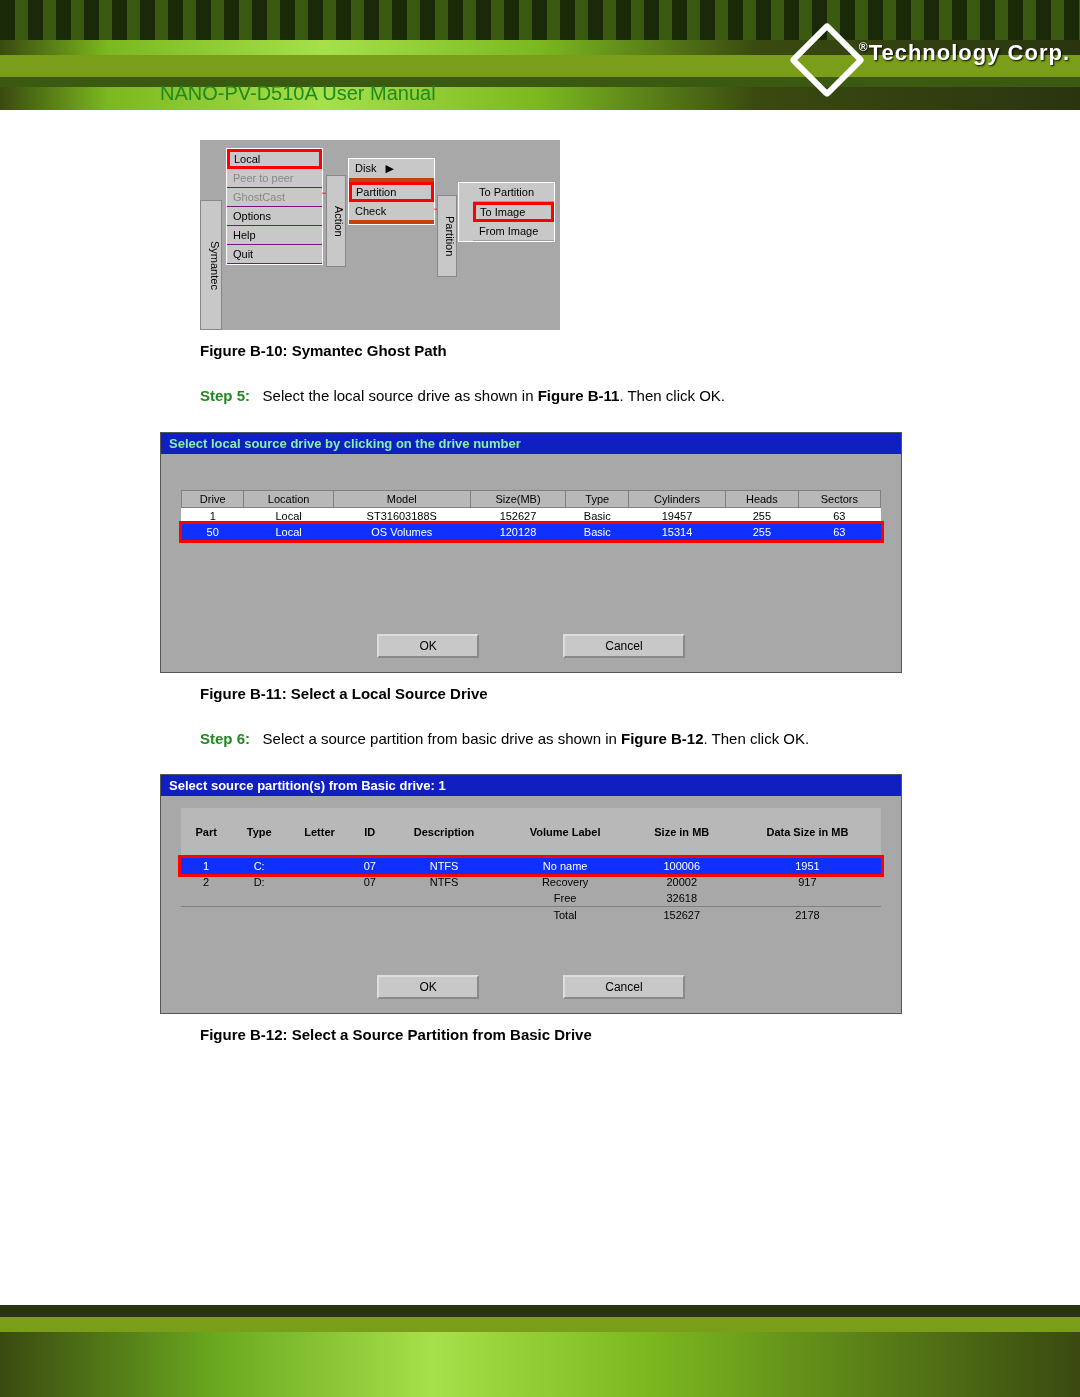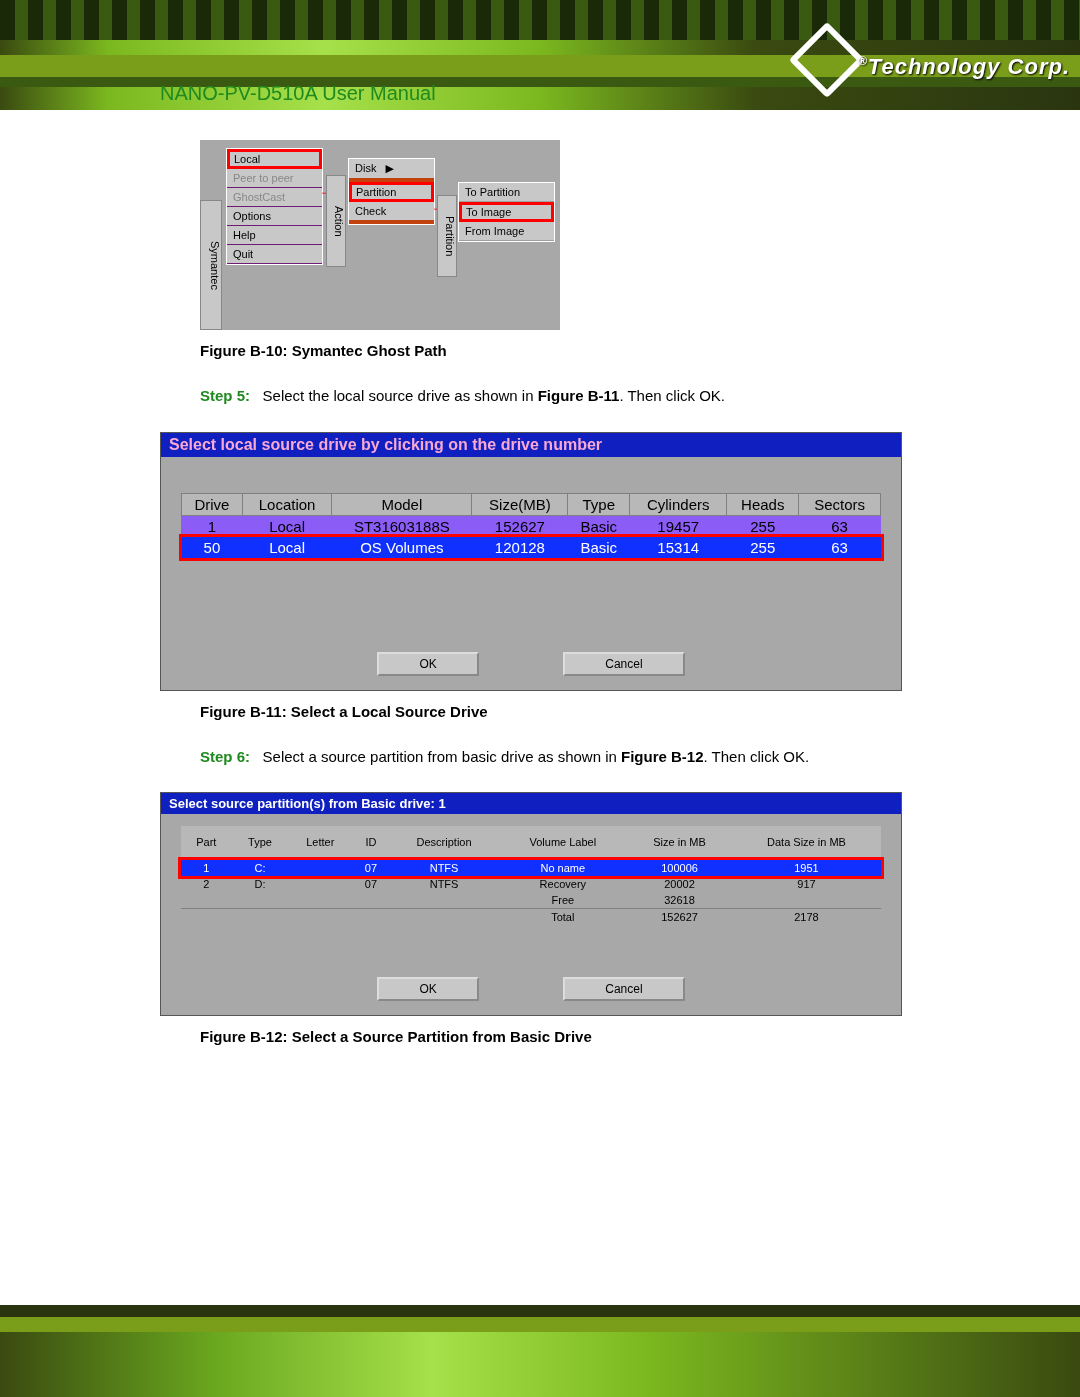--- a/index.html
+++ b/index.html
@@ -3,21 +3,21 @@
 <meta charset="utf-8">
 <style>
 body { margin:0; padding:0; font-family: Arial, Helvetica, sans-serif; background:#fff; width:1080px; }
 .page { width:1080px; height:1397px; position:relative; }
 .header-band { position:absolute; top:0; left:0; width:100%; height:110px;
   background: linear-gradient(90deg, #3a4a10 0%, #7bb81f 10%, #a6e04a 30%, #7bb81f 50%, #3a4a10 70%, #2a3510 100%); }
 .header-top { position:absolute; top:0; left:0; width:100%; height:40px;
   background: repeating-linear-gradient(90deg, #1a2a08 0 15px, #3a5a12 15px 28px); }
 .header-stripe { position:absolute; top:55px; left:0; width:100%; height:22px; background:#7a9e1a; }
 .header-stripe2 { position:absolute; top:77px; left:0; width:100%; height:10px; background:#3a5a12; }
-.logo-corp { position:absolute; top:54px; right:10px; color:#fff; font-style:italic; font-weight:bold; font-size:22px; letter-spacing:1px; text-shadow:1px 1px 2px #000; }
+.logo-corp { position:absolute; top:40px; right:10px; color:#fff; font-weight:bold; font-size:22px; letter-spacing:1px; text-shadow:1px 1px 2px #000; }
 .logo-corp .r { font-size:12px; vertical-align:top; }
 .logo-box { position:absolute; top:28px; right:230px; width:55px; height:55px; }
 .logo-box .sq { width:42px; height:42px; border:6px solid #fff; display:inline-block; transform:rotate(45deg); position:absolute; top:5px; left:5px; border-radius:4px;}
 .manual-title { position:absolute; top:82px; left:160px; font-weight:normal; color:#1f8a1f; font-size:20px; }
 .content { position:absolute; top:140px; left:140px; width:800px; }
 .fig-caption { font-weight:bold; font-size:15px; margin:12px 0 20px 60px; }
 .step-line { font-size:15px; line-height:2.3; margin:6px 0 18px 60px; }
 .step-line .stepnum { color:#1f8a1f; font-weight:bold; }
 .step-line .fref { font-weight:bold; }
 .page-num { position:absolute; bottom:50px; right:190px; color:#1f8a1f; font-weight:bold; font-size:19px; }
@@ -32,41 +32,41 @@
 .fig10 .menu1 { position:absolute; left:26px; top:8px; width:95px; background:#c8c8c8; border:1px solid #fff; }
 .fig10 .menu1 div { padding:3px 6px; font-size:11px; border-bottom:1px solid #701a75; }
 .fig10 .menu1 .hl { border:3px solid #f00; padding:1px 4px; }
 .fig10 .menu1 .dis { color:#888; }
 .fig10 .vtab2 { position:absolute; left:126px; top:35px; width:18px; height:90px; background:#c8c8c8; border:1px solid #888; writing-mode:vertical-rl; font-size:11px; text-align:center;}
 .fig10 .menu2 { position:absolute; left:148px; top:18px; width:85px; background:#c8c8c8; border:1px solid #fff; }
 .fig10 .menu2 div { padding:3px 6px; font-size:11px; border-bottom:4px solid #c2410c; }
 .fig10 .menu2 .hl { border:3px solid #f00; padding:1px 4px; }
 .fig10 .vtab3 { position:absolute; left:237px; top:55px; width:18px; height:80px; background:#c8c8c8; border:1px solid #888; writing-mode:vertical-rl; font-size:11px; text-align:center;}
 .fig10 .menu3 { position:absolute; left:258px; top:42px; width:95px; background:#c8c8c8; border:1px solid #fff; }
-.fig10 .menu3 div { padding:3px 6px; font-size:11px; border-bottom:1px solid #a0a0a0; }
+.fig10 .menu3 div { padding:3px 6px; font-size:11px; border-bottom:1px solid #a0a0a0;margin-left:14px; }
 .fig10 .menu3 .hl { border:3px solid #f00; padding:1px 4px; }
 .arrow-red { color:#f00; font-size:18px; position:absolute; }
 
 
 .fig11 { margin-left:20px; width:740px; background:#a8a8a8; border:1px solid #555; }
-.fig11 .titlebar { background:#1020c0; color:#f9a8d4; font-weight:bold; font-size:16px; padding:3px 8px; }
+.fig11 .titlebar { background:#1020c0; color:#86efac; font-weight:bold; font-size:13px; padding:3px 8px; }
 .fig11 .tbl { margin:15px 20px 10px 20px; }
-.fig11 table { width:100%; border-collapse:collapse; font-size:15px; background:#8b5cf6;margin-top:36px; }
+.fig11 table { width:100%; border-collapse:collapse; font-size:11px; background:#ffffff;margin-top:36px; }
 .fig11 th { background:#b8b8b8; border:1px solid #808080; padding:2px 5px; font-weight:normal; }
 .fig11 td { padding:2px 5px; text-align:center; }
 .fig11 .row-sel { background:#1030ff; color:#fff; outline:3px solid #f00; }
 .fig11 .btns { text-align:center; padding:14px 0; }
 .fig11 .btn, .fig12 .btn { display:inline-block; background:#c8c8c8; border:2px outset #ddd; padding:3px 40px; font-size:12px; margin:0 40px; }
 
 
 .fig12 { margin-left:20px; width:740px; background:#a8a8a8; border:1px solid #555; }
 .fig12 .titlebar { background:#1020c0; color:#fff; font-weight:bold; font-size:13px; padding:3px 8px; }
 .fig12 .tbl { margin:12px 20px 8px 20px; }
 .fig12 table { width:100%; border-collapse:collapse; font-size:11px; background:#a8a8a8; }
-.fig12 th { background:#b8b8b8; border-bottom:1px solid #808080; padding:10px 5px; font-weight:normal; line-height:1.2;}
+.fig12 th { background:#b8b8b8; border-bottom:1px solid #808080; padding:18px 5px; font-weight:bold; line-height:1.2;}
 .fig12 td { padding:2px 5px; text-align:center; }
 .fig12 .row-sel { background:#1030ff; color:#fff; outline:3px solid #f00; }
 .fig12 .totals td { border-top:1px solid #808080; }
 .fig12 .btns { text-align:center; padding:14px 0; }
 </style>
 </head>
 <body>
 
 <div class="page">
   <div class="header-band">

